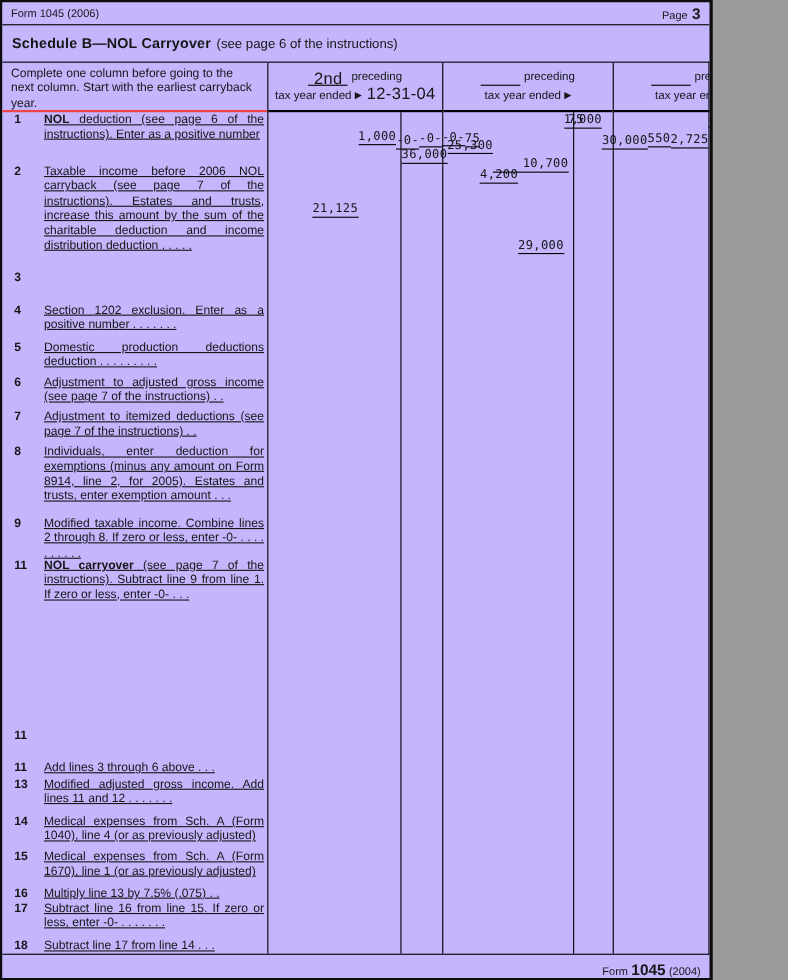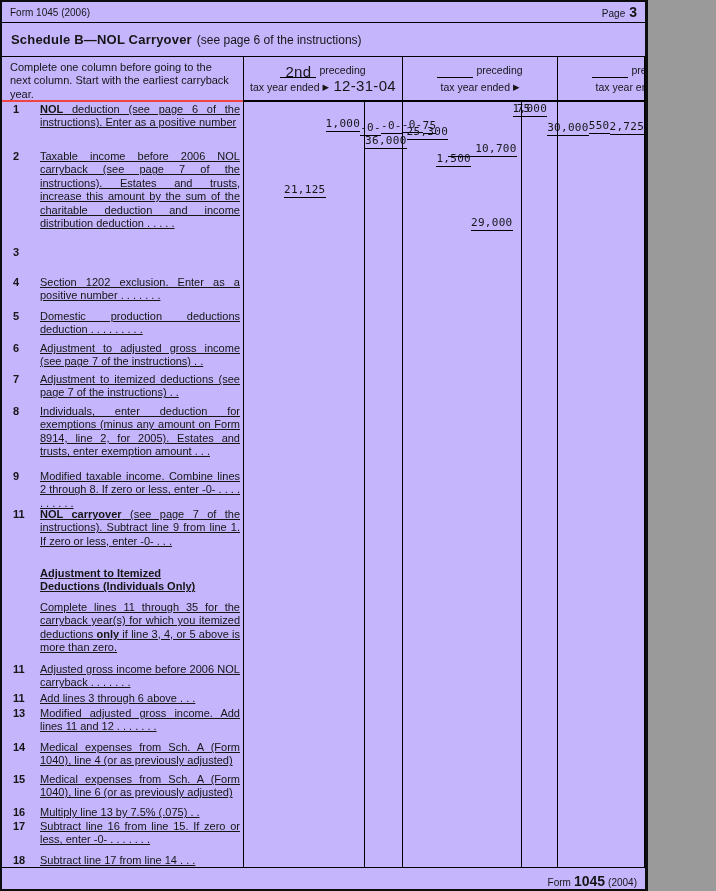--- a/index.html
+++ b/index.html
@@ -100,45 +100,40 @@
         <span class="rnum">9</span>
         <div class="rtext">Modified taxable income. Combine lines 2 through 8. If zero or less, enter -0-  .  .  .  .  .  .  .  .  .  .</div>
       </div>
       <div class="drow" style="height:55px">
         <span class="rnum">11</span>
         <div class="rtext"><b>NOL carryover</b><span> (see page 7 of the instructions). Subtract line 9 from line 1. If zero or less, enter -0-  .  .  .</span></div>
       </div>
 
       <div class="drow sec" style="height:100px">
         <span class="rnum"></span>
-        <div class="rtext">
-          <div class="sec-head">Adjustment to Itemized Deductions (Individuals Only)</div>
-          <div class="sec-para"><span>Complete lines 11 through 35 for the carryback year(s) for which you itemized deductions </span><b>only</b><span> if line 3, 4, or 5 above is more than zero.</span></div>
-        </div>
       </div>
 
       <div class="drow" style="height:29px">
         <span class="rnum">11</span>
-        <div class="rtext">Adjusted gross income before 2006 NOL carryback  .  .  .  .  .  .  .</div>
       </div>
       <div class="drow" style="height:15px">
         <span class="rnum">11</span>
         <div class="rtext">Add lines 3 through 6 above .  .  .</div>
       </div>
       <div class="drow" style="height:34px">
         <span class="rnum">13</span>
         <div class="rtext">Modified adjusted gross income. Add lines 11 and 12  .  .  .  .  .  .  .</div>
       </div>
       <div class="drow" style="height:32px">
         <span class="rnum">14</span>
         <div class="rtext">Medical expenses from Sch. A (Form 1040), line 4 (or as previously adjusted)</div>
       </div>
       <div class="drow" style="height:33px">
         <span class="rnum">15</span>
-        <div class="rtext">Medical expenses from Sch. A (Form 1040), line 6 (or as previously adjusted)</div>
+        <div class="rtext">Medical expenses from Sch. A (Form 1670), line 1 (or as previously adjusted)</div>
       </div>
       <div class="drow" style="height:14px">
         <span class="rnum">16</span>
         <div class="rtext">Multiply line 13 by 7.5% (.075)  .  .</div>
       </div>
       <div class="drow" style="height:34px">
         <span class="rnum">17</span>
         <div class="rtext">Subtract line 16 from line 15. If zero or less, enter -0-  .  .  .  .  .  .  .</div>
       </div>
       <div class="drow" style="height:14px">
@@ -167,21 +162,21 @@
             <div class="cell" style="height: 32px;">
               <span class="v">-0-</span>
             </div>
             <div class="cell" style="height: 31px;">
               <span class="v">-0-</span>
             </div>
             <div class="cell" style="height: 32px;">
               <span class="v">75</span>
             </div>
             <div class="cell" style="height: 65px;">
-              <span class="v">1,500</span>
+              <span class="v">4,200</span>
             </div>
             <div class="cell" style="height: 93px; background-color: rgb(198, 198, 198); background-image: radial-gradient(rgb(183, 183, 183) 22%, rgba(0, 0, 0, 0) 23%); background-size: 3px 3px;"></div>
             <div class="cell" style="height: 129px;">
               <span class="v">29,000</span>
             </div>
             <div class="cell" style="height: 15px;">
               <span class="v">1,000</span>
             </div>
             <div class="cell" style="height: 34px;">
               <span class="v">30,000</span>

